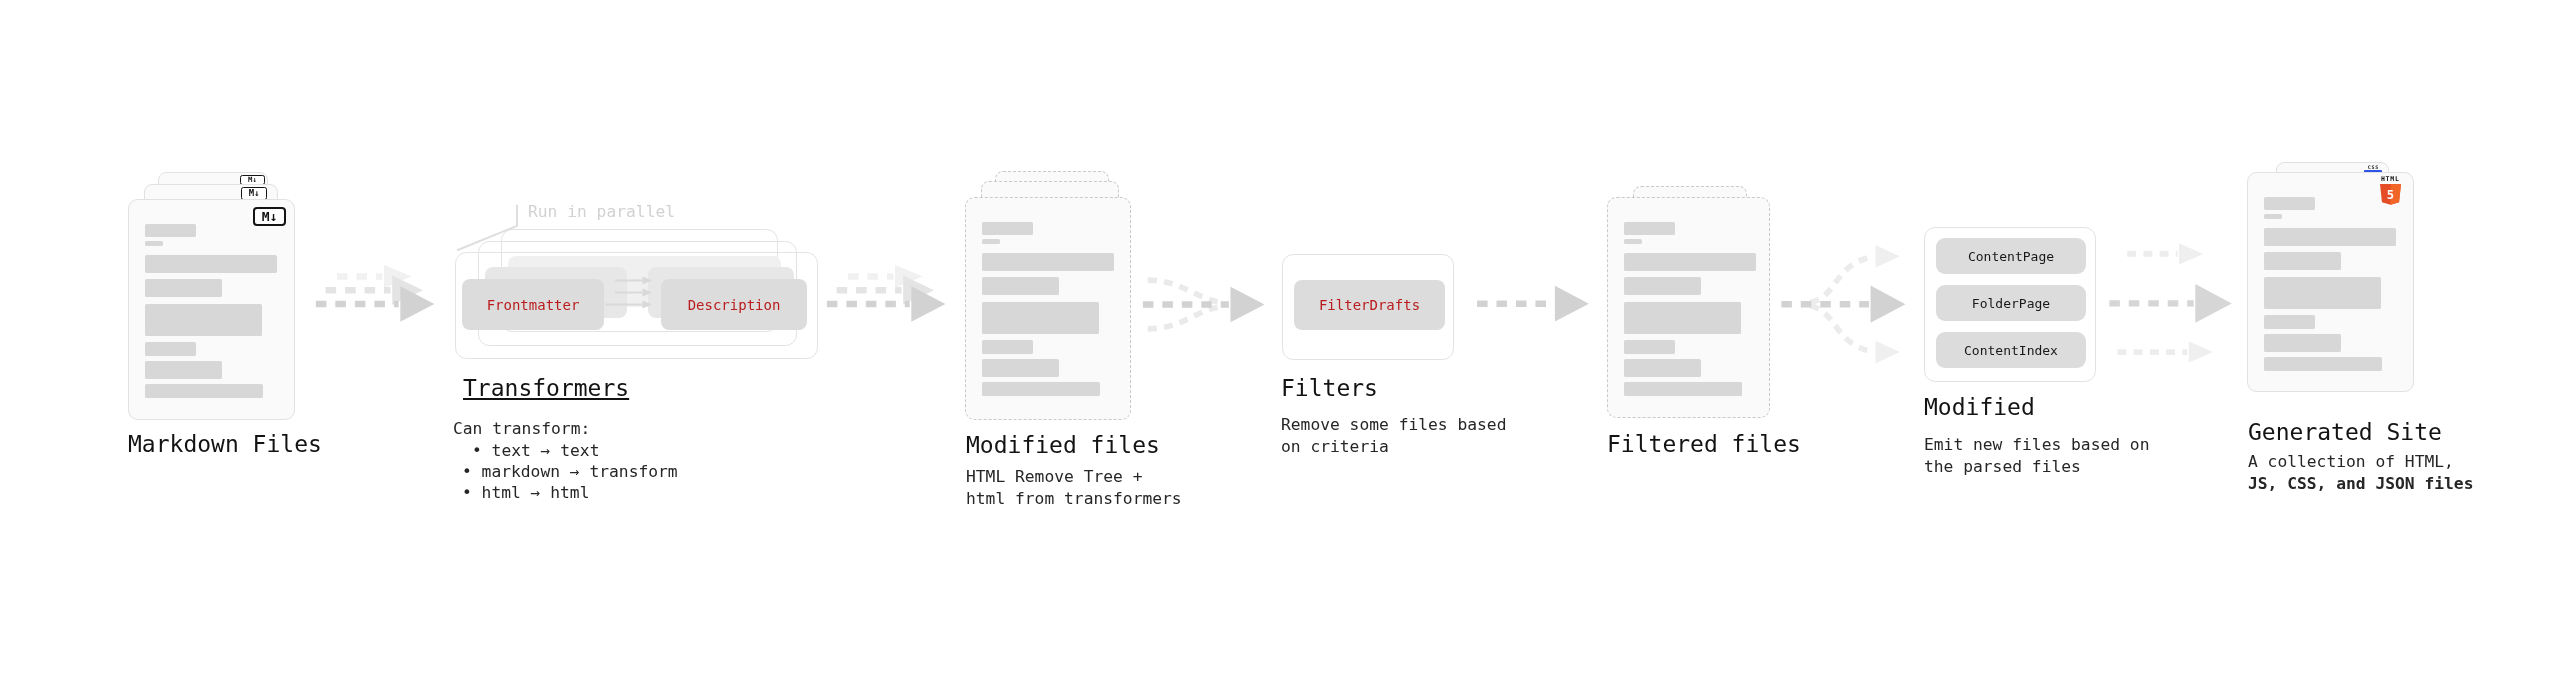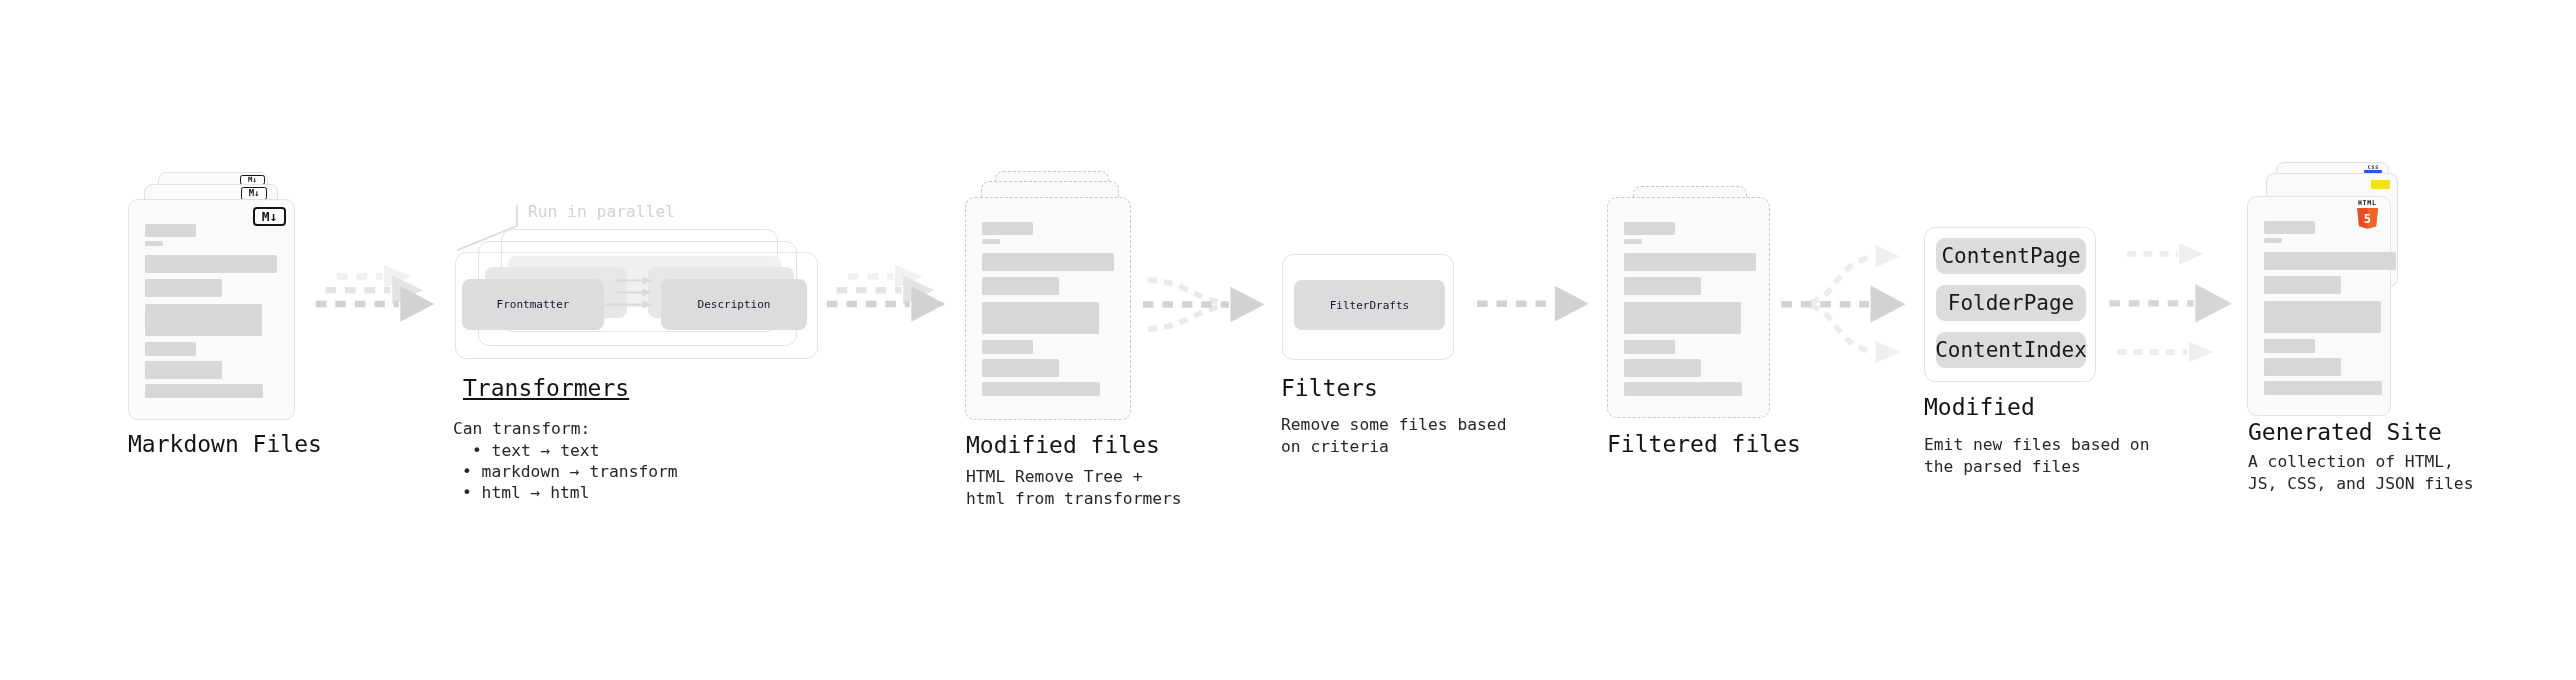--- a/index.html
+++ b/index.html
@@ -7,31 +7,31 @@
   body { width:2576px; height:681px; overflow:hidden;
          font-family:"DejaVu Sans Mono","Liberation Mono",monospace; }
   #canvas { position:relative; width:2576px; height:681px; background:#ffffff; }
   .doc { position:absolute; background:#fafafa; border:1.6px solid #e1e1e1; border-radius:9.8px; }
   .doc.dashed { border:1.6px dashed #c9c9c9; }
   .doc.back { border-radius:8.1px; }
   .bar { position:absolute; background:#d7d7d7; border-radius:1.6px; }
   .outline { position:absolute; border:1.6px solid #e3e3e3; border-radius:11.4px; background:transparent; }
   .chip { position:absolute; border-radius:8.1px; }
   .chip.l1 { background:#dcdcdc; display:flex; align-items:center; justify-content:center;
-             font-size:11px; color:#0f172a; z-index:5; }
+             font-size:14px; color:#b91c1c; z-index:5; }
   .chip.l2 { background:#e7e7e7; z-index:4; }
   .chip.l3 { background:#f0f0f0; z-index:3; }
   .title { position:absolute; font-size:23px; line-height:24.4px; color:#131313; white-space:pre; }
   .caption { position:absolute; font-size:16.3px; line-height:21px; color:#262626; white-space:pre; }
   .note { position:absolute; font-size:16.3px; color:#d2d2d2; white-space:pre; }
   .mdbadge { position:absolute; background:#ffffff; border:2.4px solid #141414; border-radius:4.1px;
              color:#141414; font-weight:bold; display:flex; align-items:center; justify-content:center; }
   .mdbadge.mini { border-width:1.6px; border-radius:2.4px; }
   .echip { position:absolute; background:#dcdcdc; border-radius:9px; display:flex;
-           align-items:center; justify-content:center; font-size:21px; color:#191919; }
+           align-items:center; justify-content:center; font-size:13px; color:#191919; }
   .cssbadge { position:absolute; width:18px; text-align:center; }
   .cssbadge .t { font-size:4.9px; font-weight:bold; color:#111; line-height:4.9px; letter-spacing:0.8px; }
   .cssbadge .b { height:2.4px; border-radius:0.8px; margin-top:0.8px; }
   .jsbadge { position:absolute; width:18.7px; height:9px; border-radius:0.8px; }
   .h5logo { position:absolute; width:21px; text-align:center; }
   .h5logo .t { font-size:6.5px; font-weight:bold; color:#111; letter-spacing:0.8px; line-height:7.3px; }
   svg { position:absolute; overflow:visible; }
 </style>
 </head>
 <body>
@@ -195,37 +195,37 @@
   <div>
     <div class="doc back" style="left:2276px;top:162px;width:113px;height:98px;">
       <div class="cssbadge" style="right:5.7px;top:1.6px;">
         <div class="t">CSS</div>
         <div class="b" style="background: rgb(45, 83, 229);"></div>
       </div>
     </div>
     <div class="doc back" style="left:2266px;top:173px;width:132px;height:114px;">
       <div class="jsbadge" style="right: 7.3px; top: 5.7px; background: rgb(247, 223, 30);"></div>
     </div>
-    <div class="doc" style="left:2247px;top:196px;width:144px;height:220px;">
+    <div class="doc" style="left:2247px;top:172px;width:167px;height:220px;">
       <div class="h5logo" style="right:12.2px;top:3.3px;">
         <div class="t">HTML</div>
         <svg style="position:static;display:block;" width="21" height="22" viewBox="0 0 26 27">
           <polygon points="0,0 26,0 23.6,22.5 13,25.5 2.4,22.5" fill="#e44d26"></polygon>
           <polygon points="13,0 26,0 23.6,22.5 13,25.5" fill="#f16529"></polygon>
           <text x="13" y="19" font-size="15" font-weight="bold" fill="#ffffff" text-anchor="middle" font-family="DejaVu Sans Mono, monospace">5</text>
         </svg>
       </div>
       <div class="bar" style="left:16.3px;top:23.6px;width:51px;height:13px;"></div>
       <div class="bar" style="left:16.3px;top:41px;width:18px;height:4.9px;"></div>
       <div class="bar" style="left:16.3px;top:55px;width:132px;height:18px;"></div>
       <div class="bar" style="left:16.3px;top:79px;width:77px;height:18px;"></div>
       <div class="bar" style="left:16.3px;top:104px;width:117px;height:32px;"></div>
       <div class="bar" style="left:16.3px;top:142px;width:51px;height:14px;"></div>
       <div class="bar" style="left:16.3px;top:161px;width:77px;height:18px;"></div>
       <div class="bar" style="left:16.3px;top:184px;width:118px;height:14px;"></div>
     </div>
     <div class="title" style="left:2248px;top:420px;">Generated Site</div>
     <div class="caption" style="left:2248px;top:451px;line-height:22px;">A collection of HTML,</div>
-    <div class="caption" style="left:2248px;top:473px;line-height:22px;">JS, CSS, and JSON files</div>
+    <div class="caption" style="left:2248px;top:473px;line-height:22px;font-weight:bold;">JS, CSS, and JSON files</div>
   </div>
 
 </div>
 
 
 </body></html>

